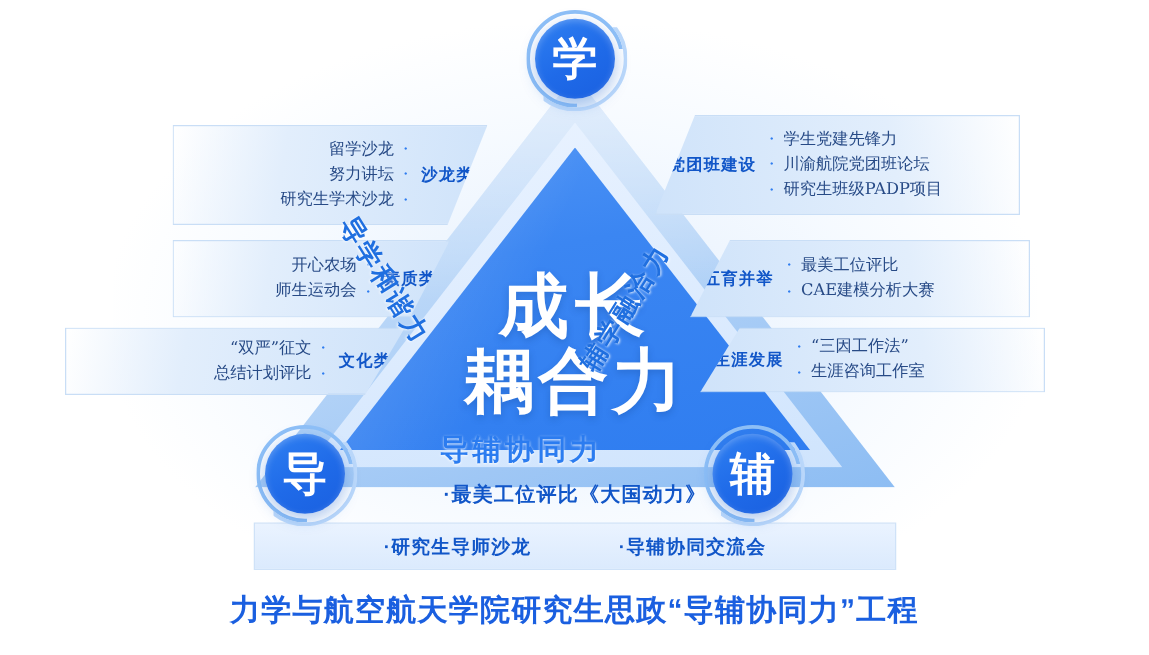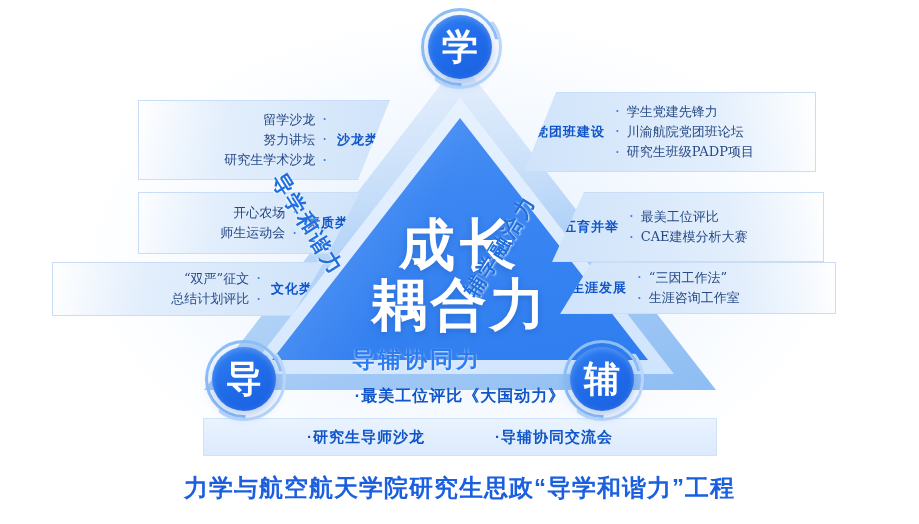--- a/index.html
+++ b/index.html
@@ -115,21 +115,21 @@
   }
   .panel-right{
     background:linear-gradient(260deg,rgba(255,255,255,.25) 0%,#e2eefc 35%,#cfe3fa 100%);
     clip-path:polygon(32px 0, 100% 0, 100% 100%, 0 100%);
     justify-content:flex-start;
   }
   .p1{left:138px;top:92px;width:252px;height:80px;margin-top:8px;}
   .p2{left:138px;top:192px;width:222px;height:62px;}
   .p3{left:52px;top:262px;width:272px;height:54px;}
   .p4{left:524px;top:92px;width:292px;height:80px;}
-  .p5{left:552px;top:192px;width:272px;height:70px;}
+  .p5{left:552px;top:192px;width:272px;height:62px;}
   .p6{left:560px;top:262px;width:276px;height:52px;}
 
   .items{
     font-family:"DejaVu Serif","Liberation Serif",serif;
     font-size:13px;color:#274a86;line-height:1.55;white-space:nowrap;
   }
   .items .row{display:flex;align-items:center;gap:7px;}
   .items-left .row{justify-content:flex-end;}
   .items-right .row{justify-content:flex-start;}
   .dot{color:#2f7df0;font-size:15px;line-height:1;}
@@ -297,15 +297,15 @@
     </div>
   </div>
 
   <div class="bottom-row1">·最美工位评比《大国动力》</div>
 
   <div class="bottom-bar">
     <span>·研究生导师沙龙</span>
     <span>·导辅协同交流会</span>
   </div>
 
-  <div class="footer-title">力学与航空航天学院研究生思政“导学和谐力”工程</div>
+  <div class="footer-title">力学与航空航天学院研究生思政“导辅协同力”工程</div>
 
 </div>
 
 </body></html>

